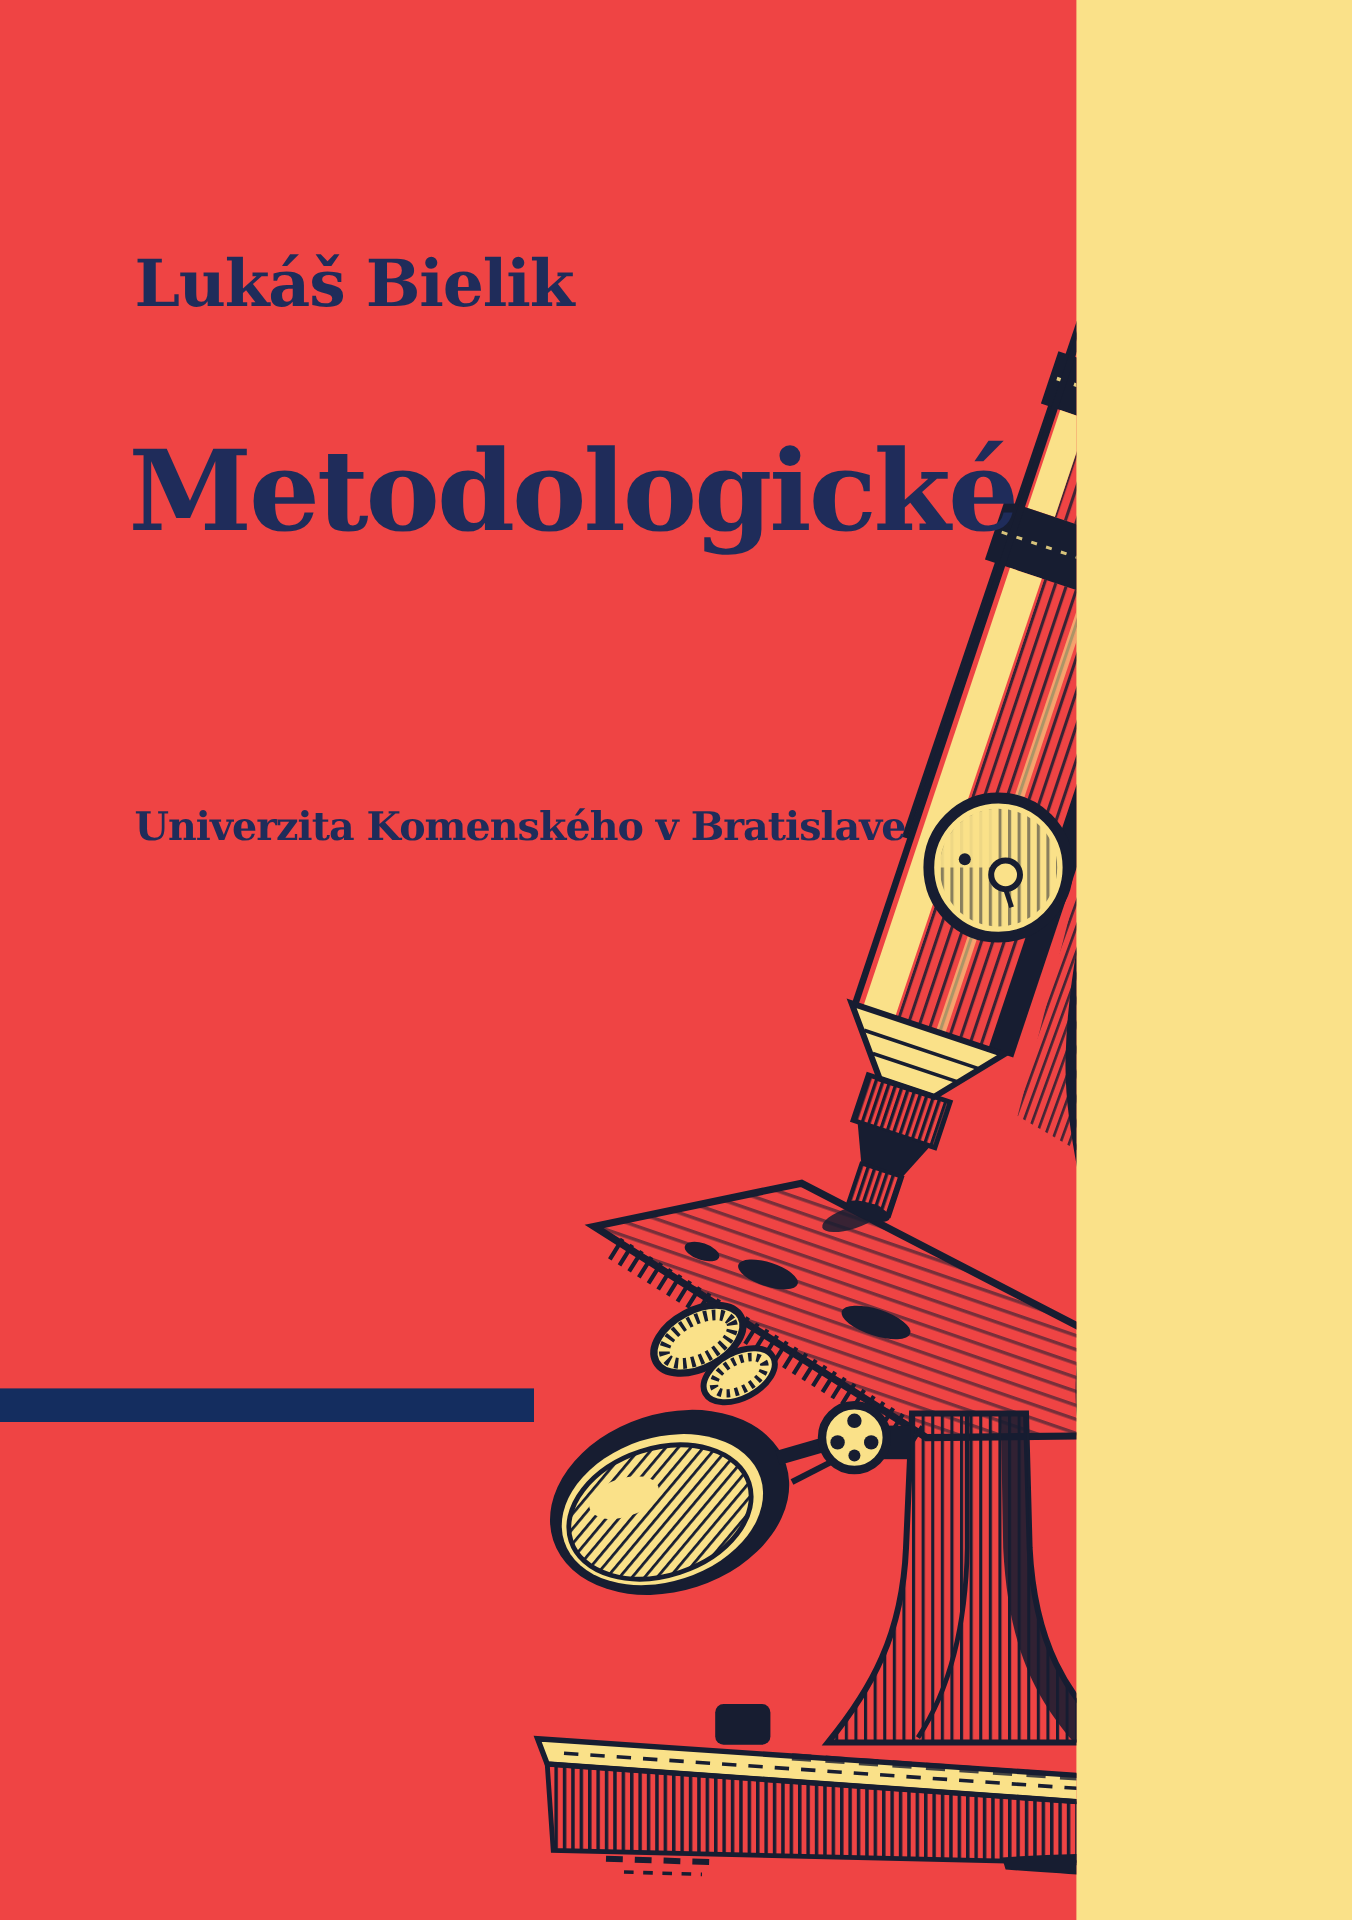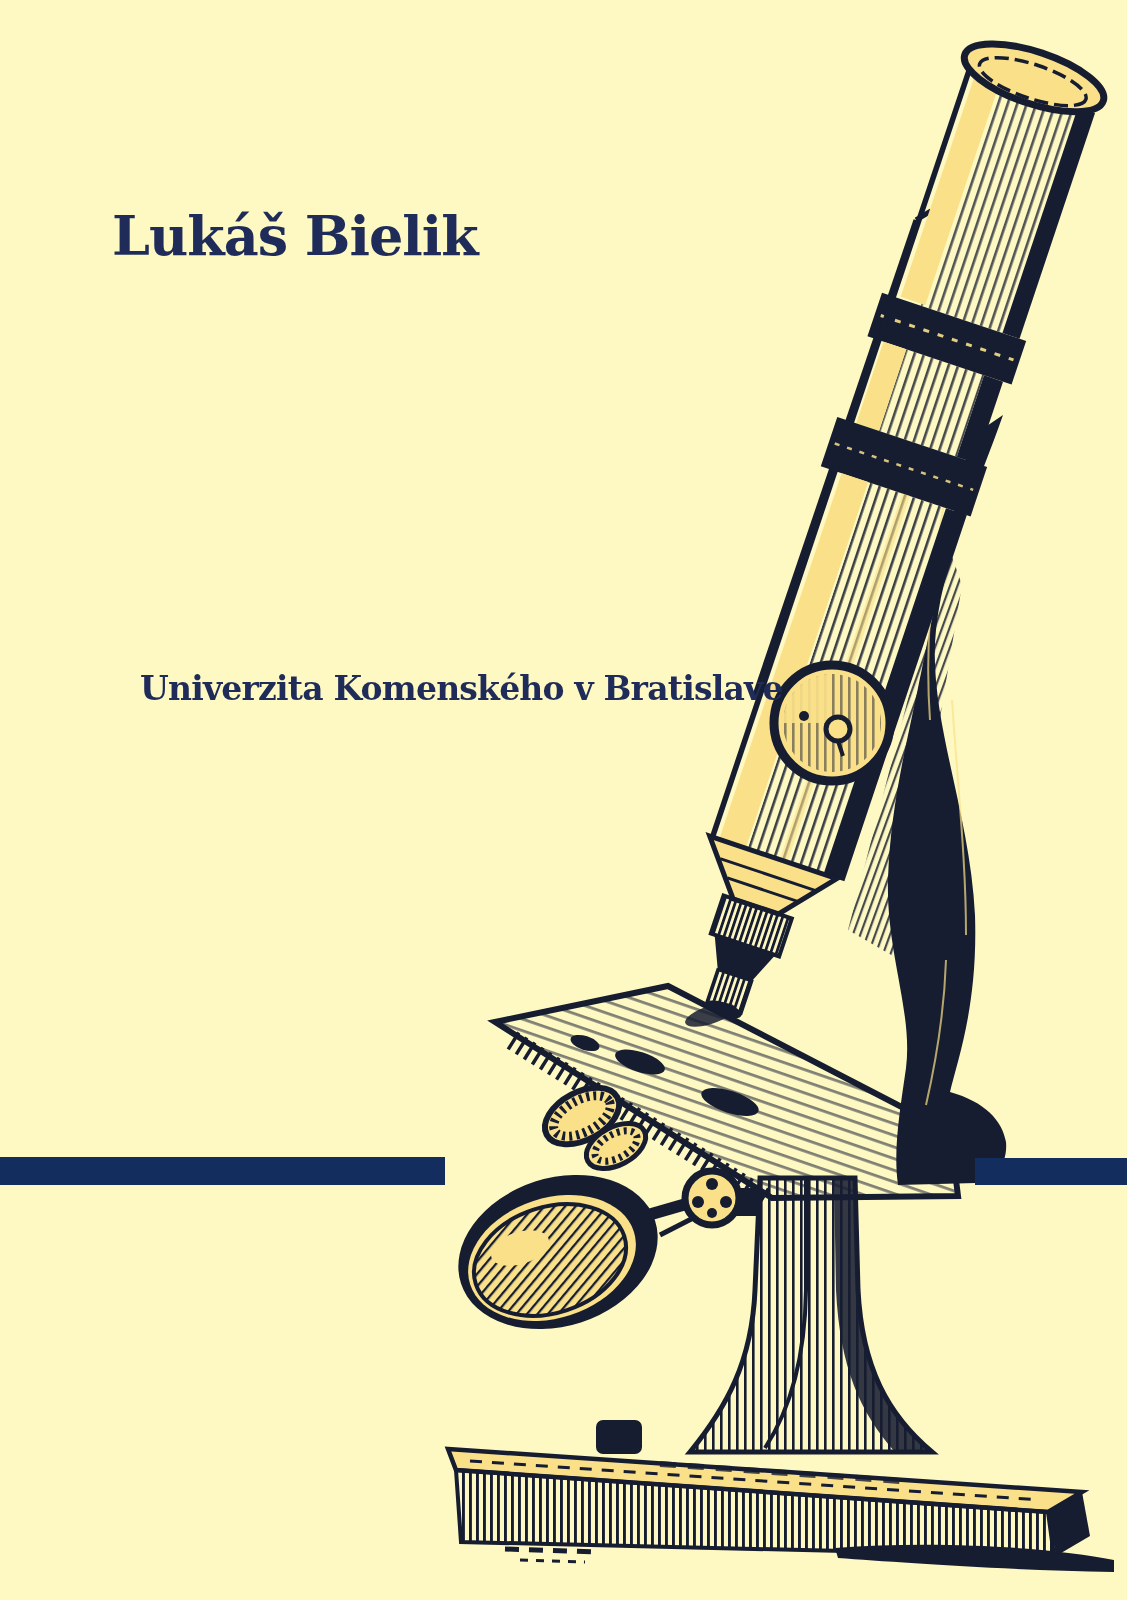--- a/index.html
+++ b/index.html
@@ -1,26 +1,26 @@
 <!DOCTYPE html>
 <html><head>
 <meta charset="utf-8">
 <style>
   html,body{margin:0;padding:0;background:#FAE189;}
   .cover{
     position:relative;
-    width:1127px;height:1600px;
-    background:#fef9c3;
+    width:897px;height:1600px;
+    background:#ef4444;
     overflow:hidden;
     font-family:"DejaVu Serif","Liberation Serif",serif;
   }
   .txt{position:absolute;color:#1F2C5A;font-weight:700;white-space:nowrap;}
   .author{left:112px;top:206px;font-size:54px;letter-spacing:-1px;line-height:60px;}
   .title{left:107px;top:354px;font-size:93px;letter-spacing:-2.5px;line-height:112px;white-space:normal;}
-  .publisher{left:112px;top:669px;font-size:33px;letter-spacing:-0.8px;line-height:40px;margin-left:28px;}
+  .publisher{left:112px;top:669px;font-size:33px;letter-spacing:-0.8px;line-height:40px;}
   .bar{position:absolute;background:#142D5F;}
   .bar-left{left:0;top:1157px;width:445px;height:28px;}
   .bar-right{left:975px;top:1158px;width:152px;height:27px;}
   .scope{position:absolute;left:0;top:0;width:1127px;height:1600px;}
 </style>
 </head>
 <body>
 
 <div class="cover">
 
@@ -172,21 +172,21 @@
       <path d="M 832,674 A 49,49 0 0 0 783,723 L 832,723 Z" fill="#FAE189" opacity="0.9"></path>
       <circle cx="838" cy="729" r="12" fill="#FAE189" stroke="#171D31" stroke-width="5"></circle>
       <circle cx="804" cy="716" r="5" fill="#171D31"></circle>
       <line x1="838" y1="741" x2="843" y2="756" stroke="#171D31" stroke-width="4"></line>
     </g>
   </svg>
 
   <div class="txt author">Lukáš Bielik</div>
 
   <div class="txt title">
-    <br>
+    <span>Metodologické</span><br>
   </div>
 
   <div class="txt publisher">Univerzita Komenského v Bratislave</div>
 
   <div class="bar bar-left"></div>
   <div class="bar bar-right"></div>
 
 </div>
 
 </body></html>

